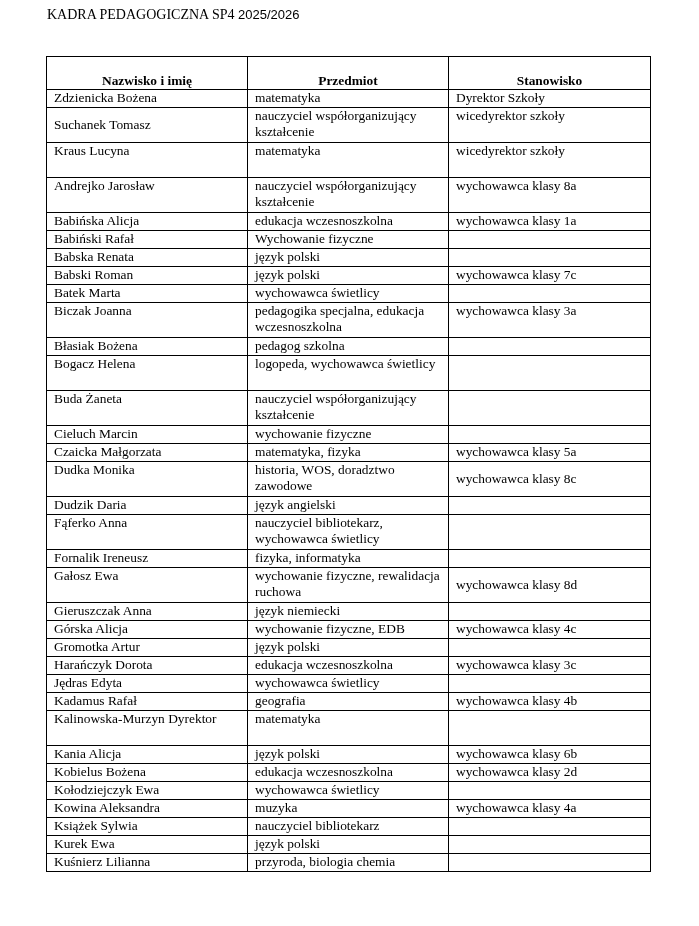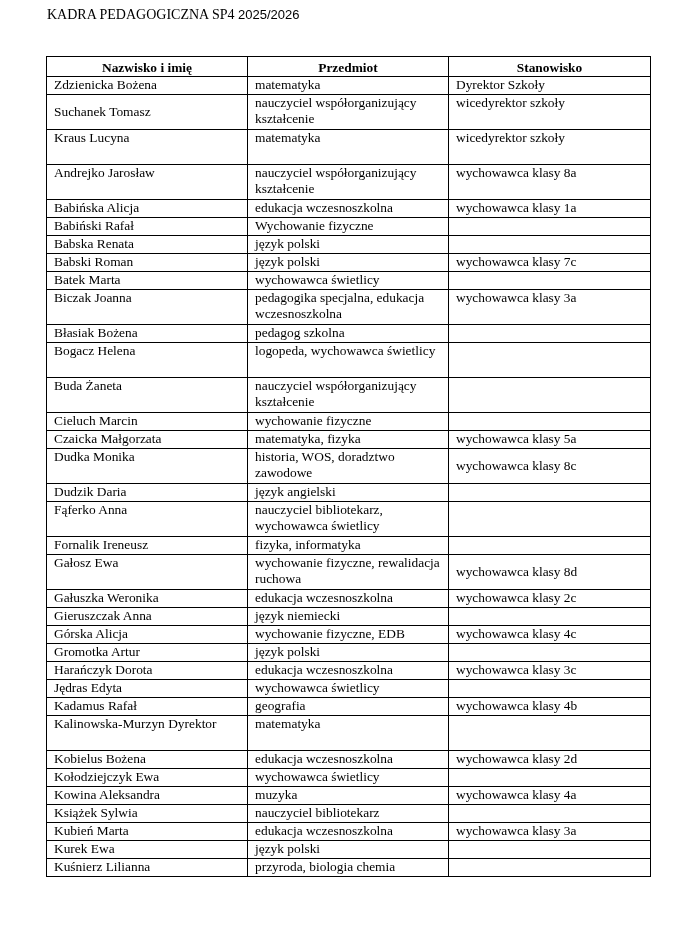--- a/index.html
+++ b/index.html
@@ -46,21 +46,21 @@
       vertical-align: top;
       text-align: left;
       font-weight: normal;
       overflow: hidden;
     }
     table.staff th {
       font-weight: bold;
       text-align: center;
       vertical-align: middle;
       height: 16px;
-      padding-top: 3px;
+      padding-top: 16px;
     }
     table.staff td { height: 17px; }
     table.staff tr.h2 td { height: 34px; }
     table.staff td.mid { vertical-align: middle; margin-top: 30px; }
   </style>
 </head>
 <body>
 
 <div class="doc-title">
   <span class="bold">KADRA PEDAGOGICZNA SP4</span>
@@ -175,25 +175,20 @@
       <td>Fornalik Ireneusz</td>
       <td>fizyka, informatyka</td>
       <td></td>
     </tr>
     <tr class="h2">
       <td>Gałosz Ewa</td>
       <td>wychowanie fizyczne, rewalidacja ruchowa</td>
       <td class="mid">wychowawca klasy 8d</td>
     </tr>
     <tr>
-      <td>Gałuszka Weronika</td>
-      <td>edukacja wczesnoszkolna</td>
-      <td>wychowawca klasy 2c</td>
-    </tr>
-    <tr>
       <td>Gieruszczak Anna</td>
       <td>język niemiecki</td>
       <td></td>
     </tr>
     <tr>
       <td>Górska Alicja</td>
       <td>wychowanie fizyczne, EDB</td>
       <td>wychowawca klasy 4c</td>
     </tr>
     <tr>
@@ -215,45 +210,45 @@
       <td>Kadamus Rafał</td>
       <td>geografia</td>
       <td>wychowawca klasy 4b</td>
     </tr>
     <tr class="h2">
       <td>Kalinowska-Murzyn Dyrektor</td>
       <td>matematyka</td>
       <td></td>
     </tr>
     <tr>
+      <td>Kania Alicja</td>
+      <td>język polski</td>
+      <td>wychowawca klasy 6b</td>
+    </tr>
+    <tr>
       <td>Kobielus Bożena</td>
       <td>edukacja wczesnoszkolna</td>
       <td>wychowawca klasy 2d</td>
     </tr>
     <tr>
       <td>Kołodziejczyk Ewa</td>
       <td>wychowawca świetlicy</td>
       <td></td>
     </tr>
     <tr>
       <td>Kowina Aleksandra</td>
       <td>muzyka</td>
       <td>wychowawca klasy 4a</td>
     </tr>
     <tr>
       <td>Książek Sylwia</td>
       <td>nauczyciel bibliotekarz</td>
       <td></td>
     </tr>
     <tr>
-      <td>Kubień Marta</td>
-      <td>edukacja wczesnoszkolna</td>
-      <td>wychowawca klasy 3a</td>
-    </tr>
-    <tr>
       <td>Kurek Ewa</td>
       <td>język polski</td>
       <td></td>
     </tr>
     <tr>
       <td>Kuśnierz Lilianna</td>
       <td>przyroda, biologia chemia</td>
       <td></td>
     </tr>
   </tbody>

